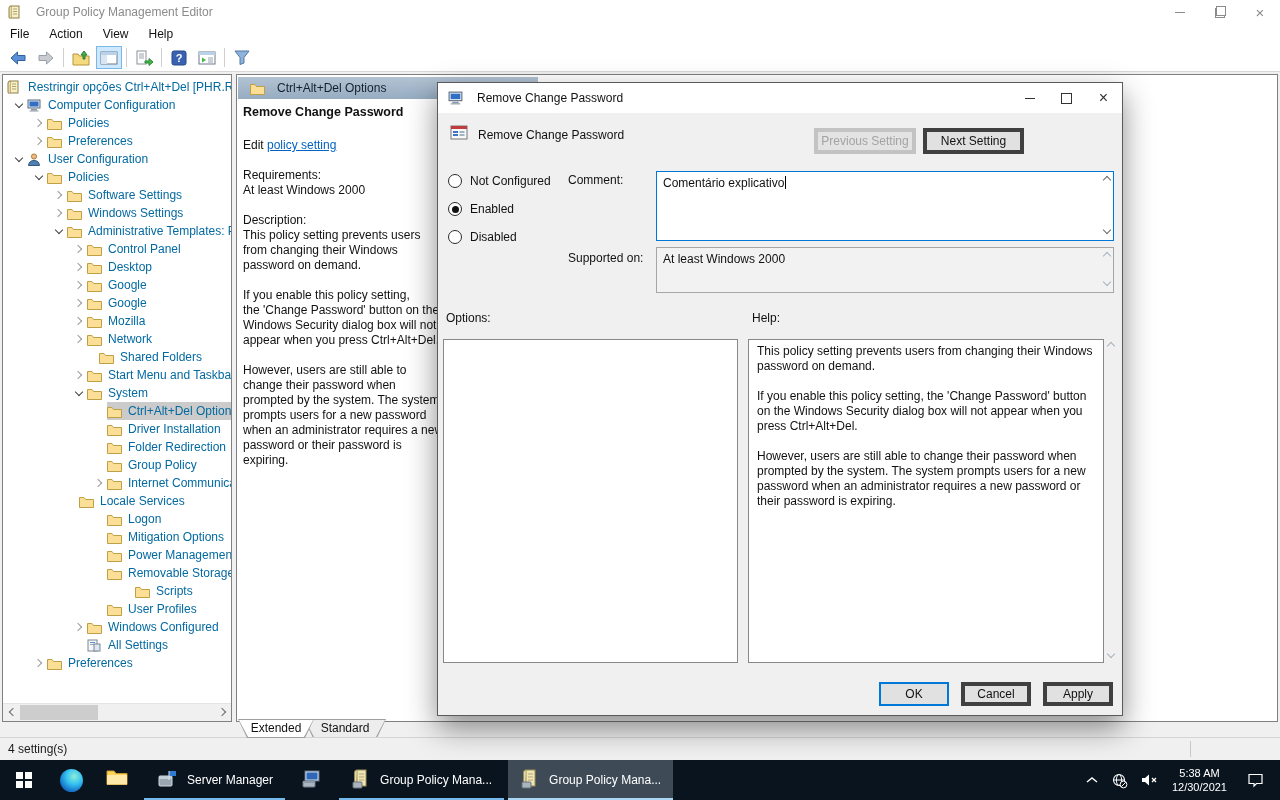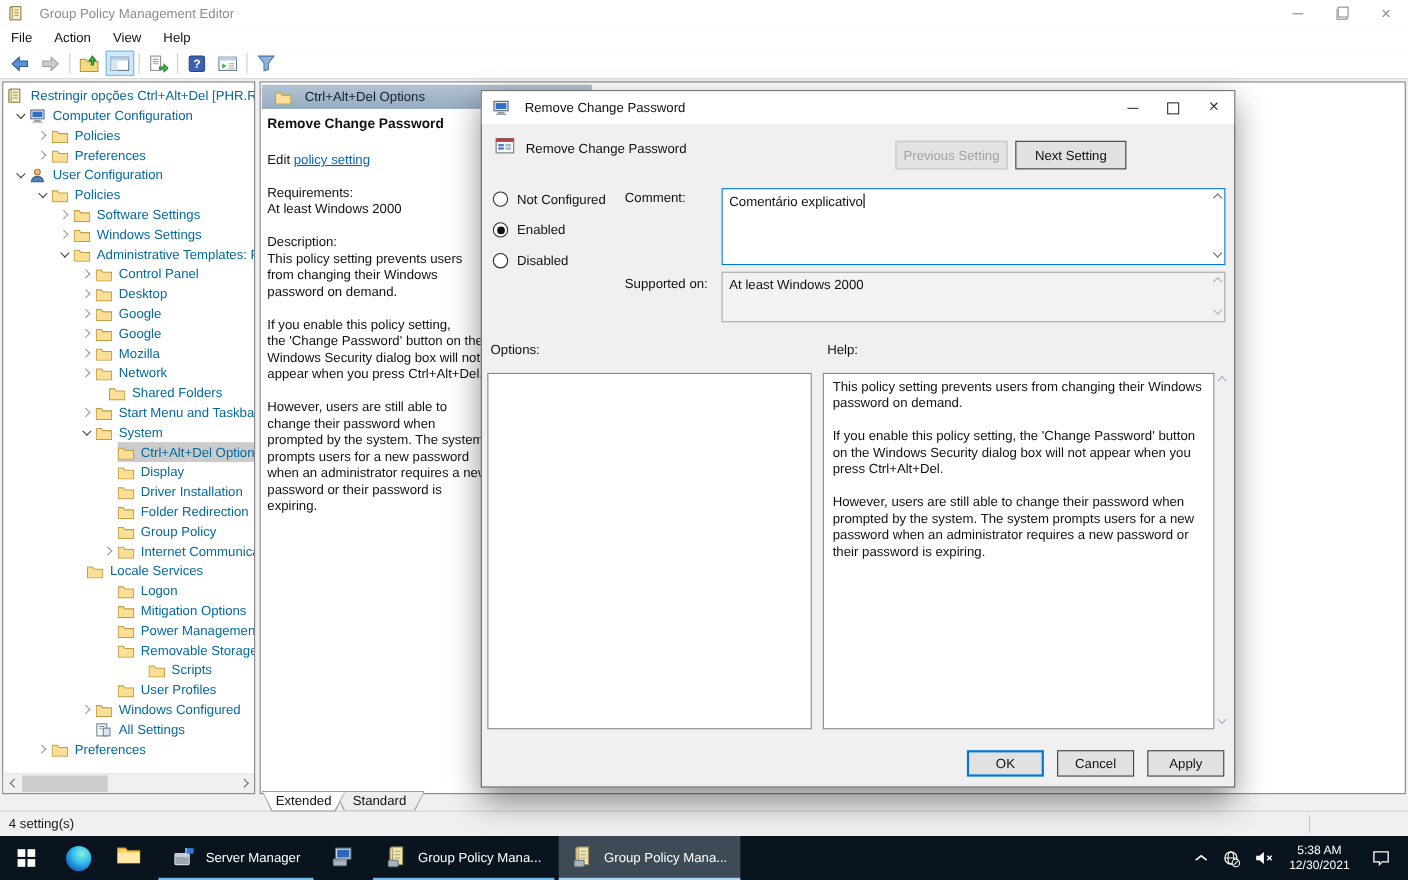--- a/index.html
+++ b/index.html
@@ -65,21 +65,21 @@
     border:1px solid #5a5a5a;box-shadow:0 12px 28px rgba(0,0,0,.45);font-size:12px;color:#111;box-sizing:border-box;}
   .dlg-title{height:30px;background:#fff;display:flex;align-items:center;padding-left:10px;}
   .dlg-title .t{margin-left:8px;font-size:12px;color:#111;}
   .dlg-controls{margin-left:auto;display:flex;height:100%;}
   .dwc{width:37px;height:100%;display:flex;align-items:center;justify-content:center;color:#333;}
   .dg-min{width:10px;height:1px;background:#333;}
   .dg-max{width:9px;height:9px;border:1px solid #333;}
   .dg-x{font-size:16px;line-height:16px;color:#333;}
   .dlg-setting{position:absolute;left:12px;top:42px;display:flex;align-items:center;}
   .dlg-setting .t{margin-left:10px;}
-  .btn{position:absolute;background:#e1e1e1;border:1px solid #404040;display:flex;align-items:center;justify-content:center;
+  .btn{position:absolute;background:#e1e1e1;border:4px solid #404040;display:flex;align-items:center;justify-content:center;
     font-size:12px;color:#111;box-sizing:border-box;}
   .btn.disabled{color:#a3a3a3;border-color:#c3c3c3;background:#e3e3e3;}
   .prev{left:376px;top:45px;width:102px;height:26px;}
   .next{left:485px;top:45px;width:101px;height:26px;}
   .radio-row{position:absolute;left:10px;display:flex;align-items:center;height:16px;}
   .radio{width:12px;height:12px;border:1px solid #2b2b2b;border-radius:50%;background:#fff;margin-right:8px;position:relative;flex:0 0 12px;}
   .radio.sel::after{content:"";position:absolute;inset:2.5px;background:#111;border-radius:50%;}
   .flabel{position:absolute;}
   .comment-box{position:absolute;left:218px;top:88px;width:458px;height:70px;background:#fff;border:1px solid #0078d7;box-sizing:border-box;}
   .box-text{position:absolute;left:6px;top:4px;right:14px;line-height:15px;}
@@ -455,31 +455,20 @@
           </div>
           <div class="tree-row selected" style="padding-left: 88px;">
             <span class="chev-box"></span>
             <span class="tcontent">
               <span class="ticon">
                 <svg width="15" height="13" viewBox="0 0 15 13">
                   <path d="M0.5 2.5 h4.5 l1.5 2 h8 v8 h-14 Z" fill="#fbdf96" stroke="#c19f45"></path>
                 </svg>
               </span>
               <span>Ctrl+Alt+Del Option</span>
-            </span>
-          </div>
-          <div class="tree-row" style="padding-left: 88px;">
-            <span class="chev-box"></span>
-            <span class="tcontent">
-              <span class="ticon">
-                <svg width="15" height="13" viewBox="0 0 15 13">
-                  <path d="M0.5 2.5 h4.5 l1.5 2 h8 v8 h-14 Z" fill="#fbdf96" stroke="#c19f45"></path>
-                </svg>
-              </span>
-              <span>Display</span>
             </span>
           </div>
           <div class="tree-row" style="padding-left: 88px;">
             <span class="chev-box"></span>
             <span class="tcontent">
               <span class="ticon">
                 <svg width="15" height="13" viewBox="0 0 15 13">
                   <path d="M0.5 2.5 h4.5 l1.5 2 h8 v8 h-14 Z" fill="#fbdf96" stroke="#c19f45"></path>
                 </svg>
               </span>

